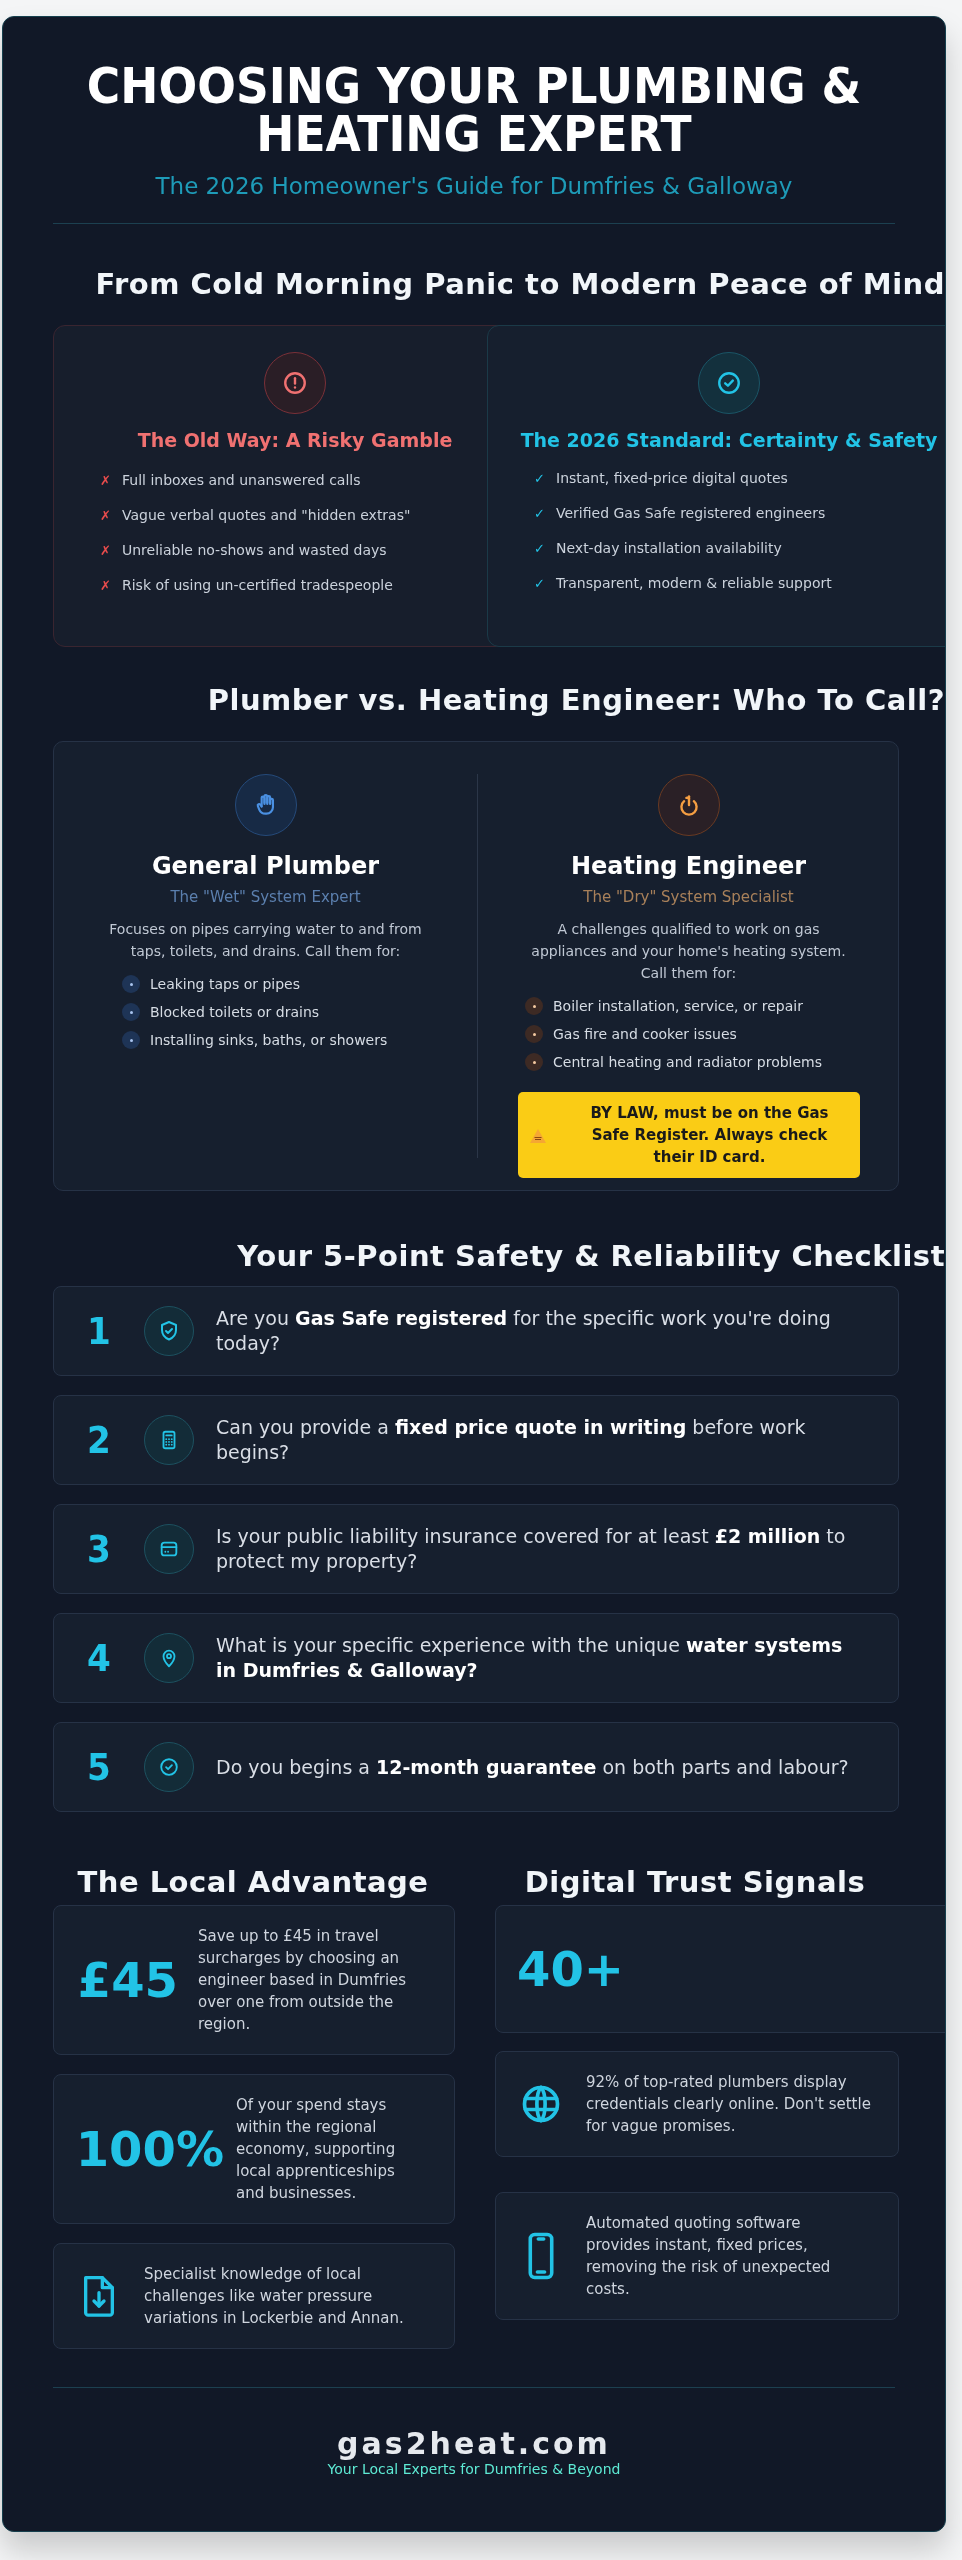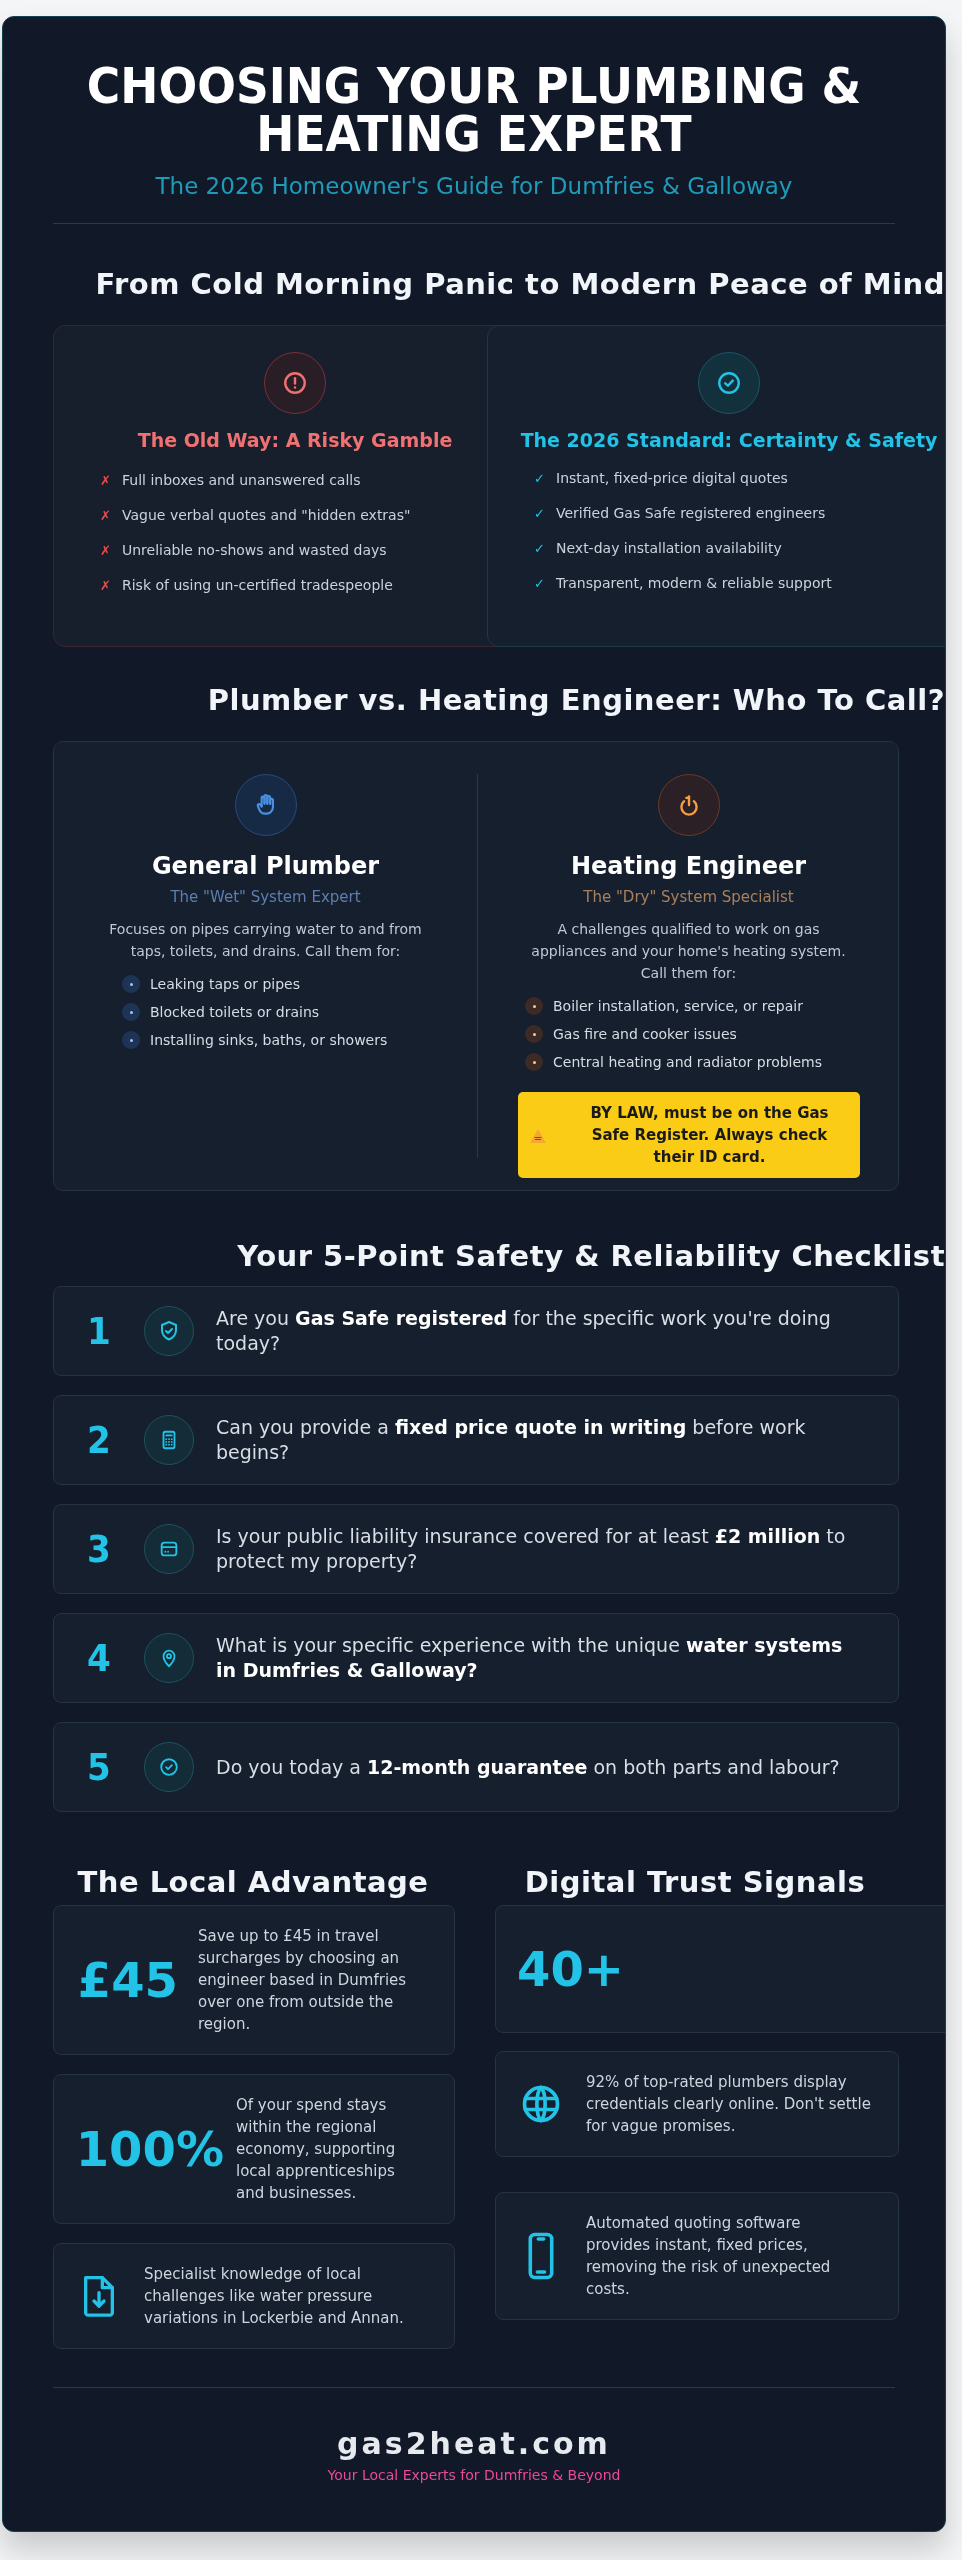--- a/index.html
+++ b/index.html
@@ -75,21 +75,21 @@
   .chk-text b { color: #ffffff; }
 
   
   .bcol-title { position: absolute; top: 1848px; width: 400px; text-align: center; }
   .stat { position: absolute; border-radius: 8px; background: #161f2e; border: 1px solid #263246; display: flex; align-items: center; }
   .stat-big { color: #22c3e6; font-weight: bold; font-size: 48px; }
   .stat-text { color: #cfd5de; font-size: 15px; line-height: 22px; }
   .footer { position: absolute; left: 0; top: 2370px; width: 100%; text-align: center; }
   .footer .hr2 { height: 1px; background: #1c4050; margin: 0 50px; }
   .brand { color: #e6e9ee; font-weight: bold; font-size: 30px; letter-spacing: 3px; margin-top: 38px; }
-  .tagline { color: #ec4899; font-size: 14px; margin-top: 6px; }
+  .tagline { color: #5eead4; font-size: 14px; }
 </style>
 </head>
 <body>
 
 <div class="sheet">
 
   <div class="header">
     <div class="title">
       <div>CHOOSING YOUR PLUMBING &amp;</div>
       <div>HEATING EXPERT</div>
@@ -297,21 +297,21 @@
   </div>
 
   <div class="chk-item" style="top:1705px;">
     <div class="chk-num">5</div>
     <div class="chk-ico">
       <svg width="22" height="22" viewBox="0 0 24 24" fill="none" stroke="#22c3e6" stroke-width="2" stroke-linecap="round" stroke-linejoin="round">
           <circle cx="12" cy="12" r="8.5"></circle>
           <polyline points="8.8,12.2 11,14.4 15.2,10"></polyline>
         </svg>
     </div>
-    <div class="chk-text"><span>Do you today a </span><b>12-month guarantee</b><span> on both parts and labour?</span></div>
+    <div class="chk-text"><span>Do you begins a </span><b>12-month guarantee</b><span> on both parts and labour?</span></div>
   </div>
 
   <div class="section-title bcol-title" style="left:50px;">The Local Advantage</div>
 
   <div class="stat" style="left:50px;top:1888px;width:402px;height:150px;">
     <div class="stat-big" style="width:124px;text-align:right;">£45</div>
     <div class="stat-text" style="margin-left:20px;width:230px;">Save up to £45 in travel surcharges by choosing an engineer based in Dumfries over one from outside the region.</div>
   </div>
 
   <div class="stat" style="left:50px;top:2057px;width:402px;height:150px;">

